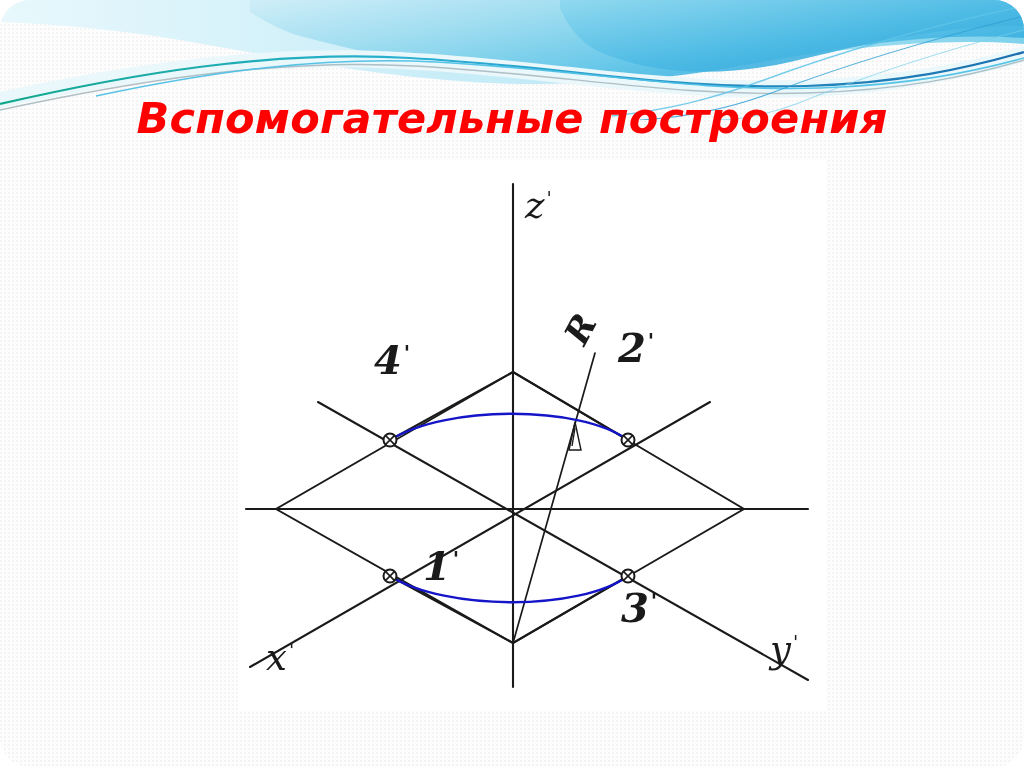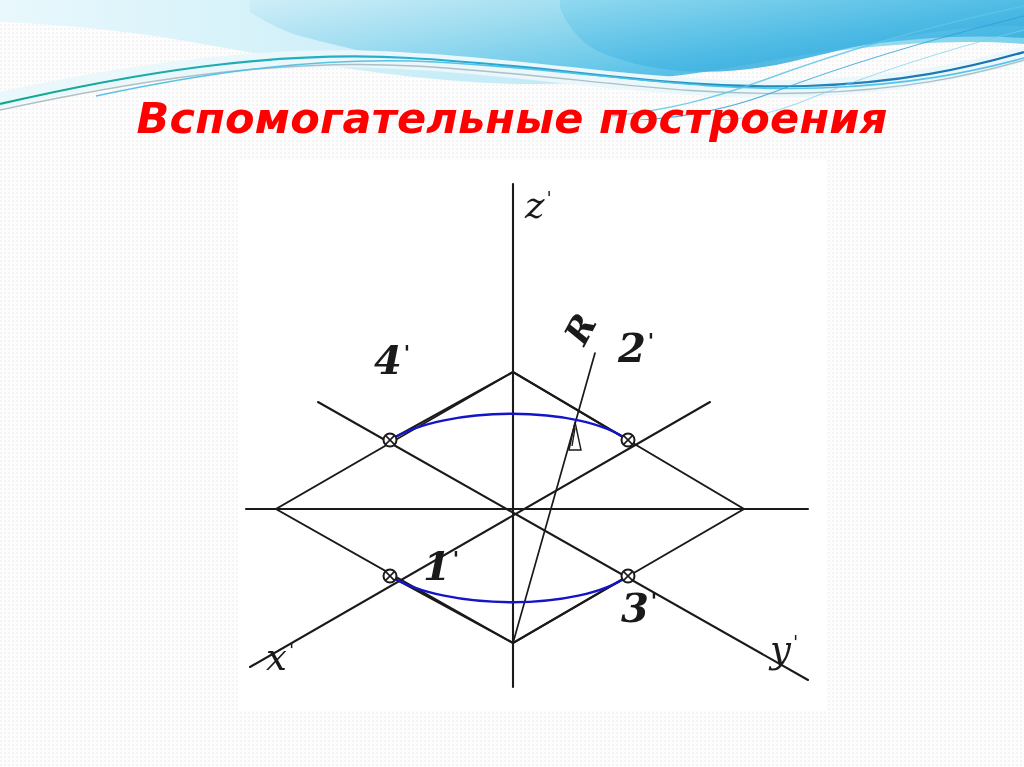--- a/index.html
+++ b/index.html
@@ -7,20 +7,21 @@
     padding: 0;
     background: #ffffff;
   }
   #stage {
     position: relative;
     width: 1024px;
     height: 767px;
     overflow: hidden;
     background: #ffffff;
     font-family: "Liberation Sans", sans-serif;
+    border-radius: 30px;
   }
   
   #slide-bg {
     position: absolute;
     inset: 0;
     background-color: #fdfdfd;
     background-image:
       radial-gradient(circle at 1px 1px, rgba(120,120,130,0.10) 0.6px, rgba(0,0,0,0) 0.9px);
     background-size: 4px 4px;
   }

